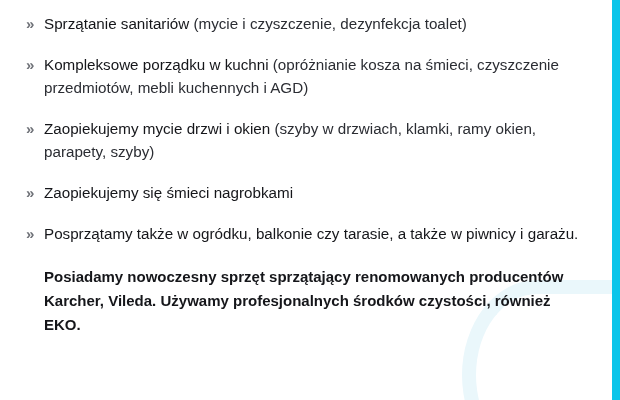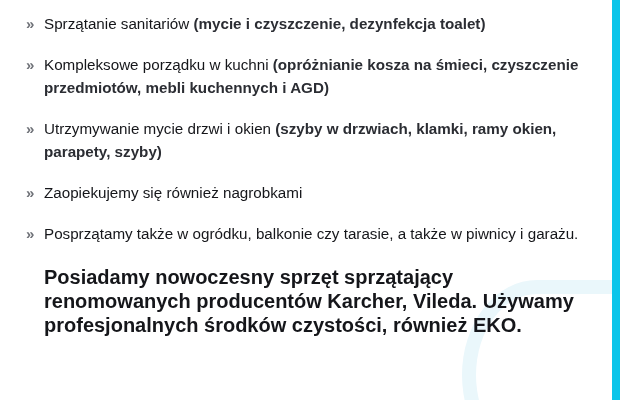--- a/index.html
+++ b/index.html
@@ -70,26 +70,26 @@
     flex: 1 1 auto;
     font-size: 15.2px;
     line-height: 23px;
     max-width: 540px;
   }
   .bullet-text .strong {
     font-weight: 400;
     color: #15161a;
   }
   .bullet-text .normal {
-    font-weight: 700;
+    font-weight: 400;
     color: #2b2d33;
   }
 
   #closing-paragraph {
-    font-size: 20px;
+    font-size: 15px;
     line-height: 24px;
     font-weight: 700;
     color: #15161a;
     max-width: 530px;
     margin-left: 18px;
   }
 </style>
 </head>
 <body>
 
@@ -103,26 +103,26 @@
     <span class="bullet-text"><span class="strong">Sprzątanie sanitariów</span><span class="normal"> (mycie i czyszczenie, dezynfekcja toalet)</span></span>
   </div>
 
   <div class="bullet-row">
     <span class="marker">»</span>
     <span class="bullet-text"><span class="strong">Kompleksowe porządku w kuchni</span><span class="normal"> (opróżnianie kosza na śmieci, czyszczenie przedmiotów, mebli kuchennych i AGD)</span></span>
   </div>
 
   <div class="bullet-row">
     <span class="marker">»</span>
-    <span class="bullet-text"><span class="strong">Utrzymywanie mycie drzwi i okien</span><span class="normal"> (szyby w drzwiach, klamki, ramy okien, parapety, szyby)</span></span>
+    <span class="bullet-text"><span class="strong">Zaopiekujemy mycie drzwi i okien</span><span class="normal"> (szyby w drzwiach, klamki, ramy okien, parapety, szyby)</span></span>
   </div>
 
   <div class="bullet-row">
     <span class="marker">»</span>
-    <span class="bullet-text"><span class="strong">Zaopiekujemy się również nagrobkami</span><span class="normal"></span></span>
+    <span class="bullet-text"><span class="strong">Zaopiekujemy się śmieci nagrobkami</span><span class="normal"></span></span>
   </div>
 
   <div class="bullet-row">
     <span class="marker">»</span>
     <span class="bullet-text"><span class="strong">Posprzątamy także w ogródku, balkonie czy tarasie, a także w piwnicy i garażu.</span><span class="normal"></span></span>
   </div>
 
   <p id="closing-paragraph">Posiadamy nowoczesny sprzęt sprzątający renomowanych producentów Karcher, Vileda. Używamy profesjonalnych środków czystości, również EKO.</p>
 
 </div>

